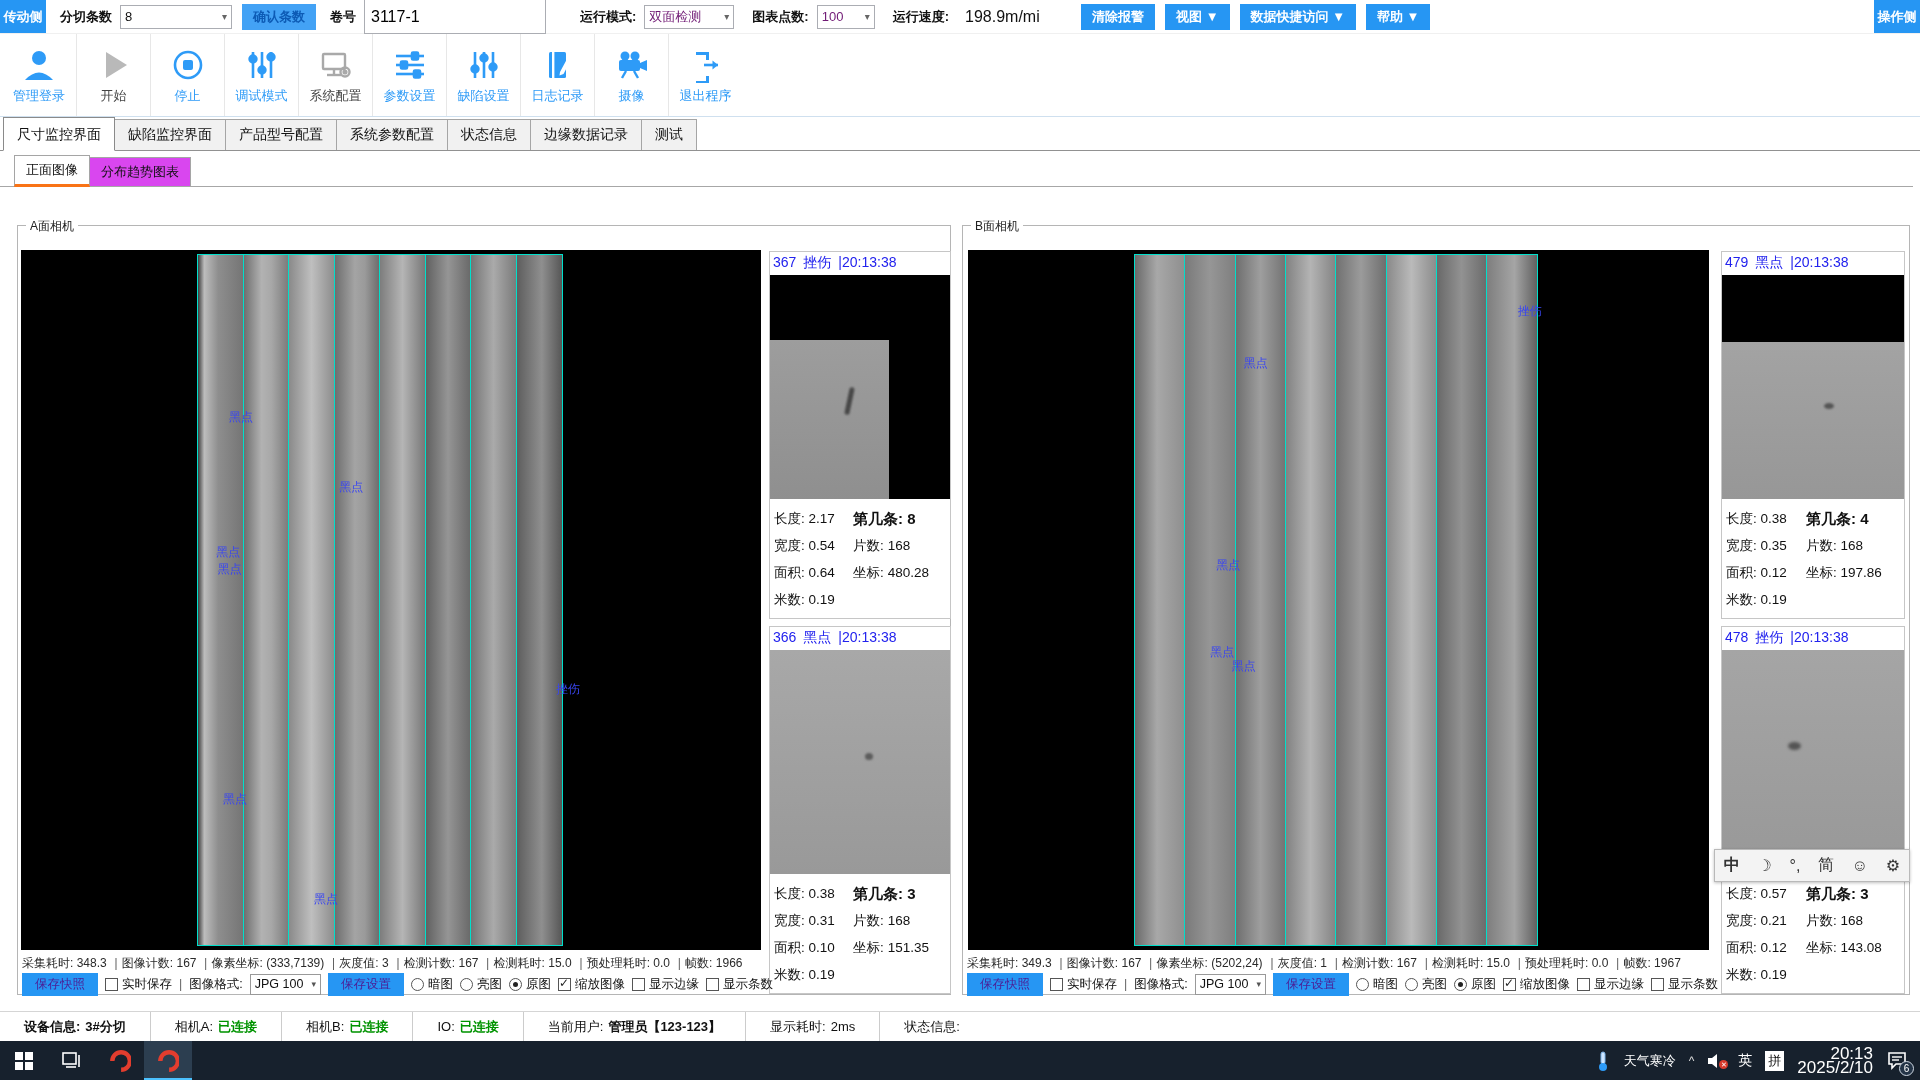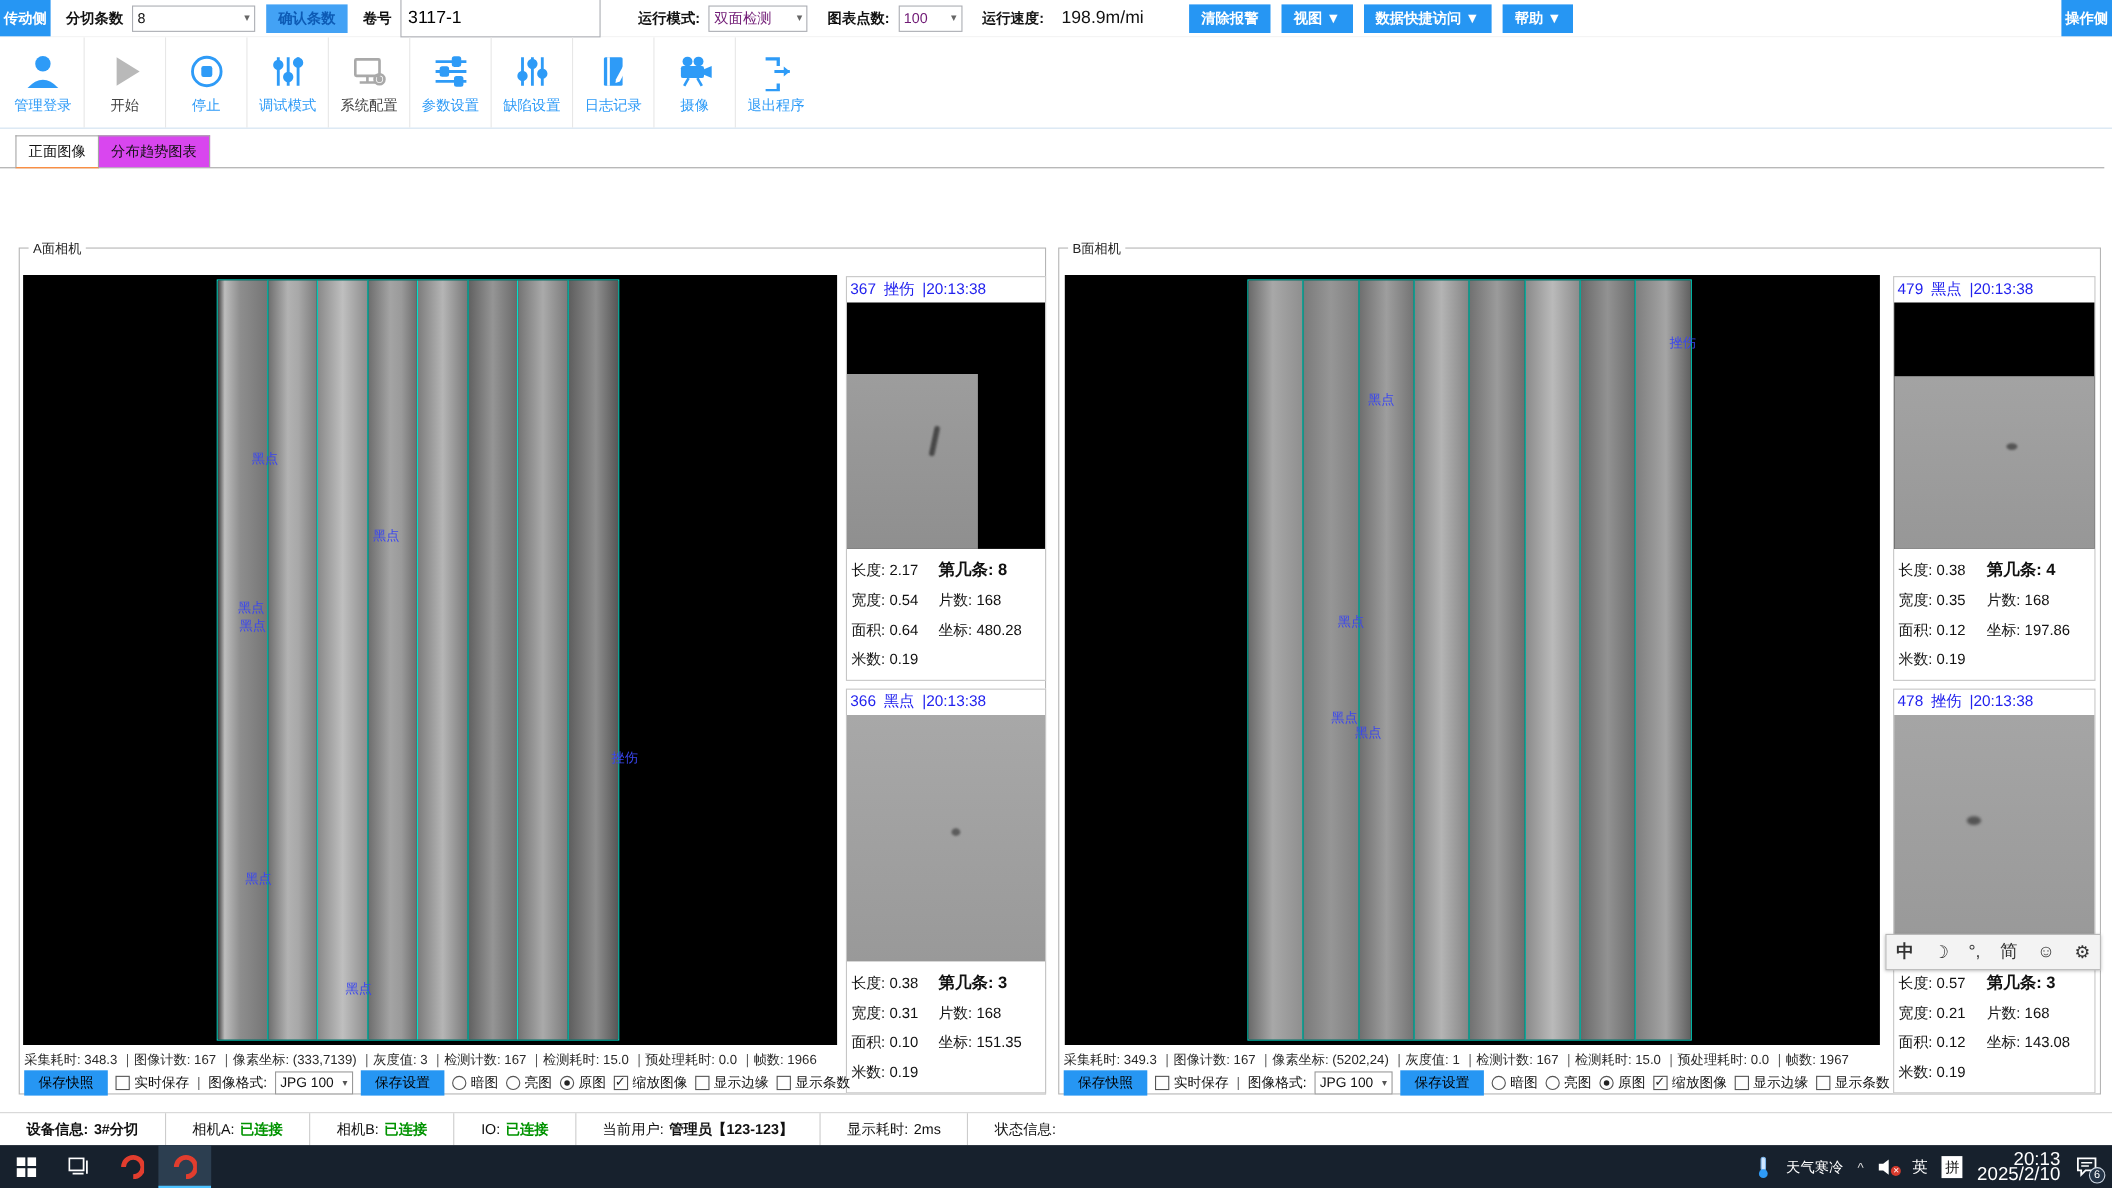--- a/index.html
+++ b/index.html
@@ -37,21 +37,21 @@
   .tool .glyph { width:38px; height:38px; display:flex; align-items:center; justify-content:center; }
   .tool .tlabel { font-size:13px; color:#2e9bf7; }
   .tool.disabled .tlabel { color:#444; }
 
   
   .tabs { display:flex; align-items:flex-end; height:34px; background:#fff; border-bottom:1px solid #919191; padding-left:3px; }
   .tab { padding:6px 13px 6px 13px; font-size:14px; border:1px solid #a5a5a5; border-bottom:none; background:#f1f1f1; margin-right:-1px; position:relative; }
   .tab.active { background:#fff; z-index:2; padding-top:8px; border-color:#8a8a8a; margin-bottom:-1px; border-bottom:1px solid #fff; }
   .subtabs { display:flex; align-items:flex-end; height:30px; background:#fff; padding-left:14px; border-bottom:1px solid #a7a7a7; margin-top:6px; margin-right:7px; }
   .subtab { padding:5px 11px; font-size:13px; border:1px solid #a5a5a5; border-bottom:none; background:#d946ef; margin-right:-1px; }
-  .subtab.active { background:#fff; z-index:2; margin-bottom:-1px; border-bottom:1px solid #f97316; }
+  .subtab.active { background:#fff; z-index:2; margin-bottom:-1px; border-bottom:3px solid #f97316; }
 
   
   .groupbox { position:absolute; border:1px solid #b5b5b5; background:#fff; }
   .group-a { left:17px; top:225px; width:934px; height:770px; }
   .group-b { left:962px; top:225px; width:948px; height:770px; }
   .legend { position:absolute; top:-8px; left:8px; background:#fff; padding:0 4px; font-size:12px; color:#222; }
 
   .cam-image { position:absolute; background:#000; overflow:hidden; }
   .cam-a { left:3px; top:24px; width:740px; height:700px; }
   .cam-b { left:5px; top:24px; width:741px; height:700px; }
@@ -94,21 +94,21 @@
   .thumb-b1::before { content:""; position:absolute; left:0; top:30%; width:100%; height:70%; background:linear-gradient(180deg,#a3a3a3,#979797); }
   .thumb-b1::after { content:""; position:absolute; left:56%; top:57%; width:10px; height:6px; background:#555; border-radius:50%; filter:blur(1px); z-index:2; }
   .thumb-b2 { background:linear-gradient(180deg,#a5a5a5,#989898); }
   .thumb-b2::after { content:""; position:absolute; left:36%; top:41%; width:13px; height:8px; background:#545454; border-radius:50%; filter:blur(1.5px); }
   .card-stats { display:grid; grid-template-columns:46% 54%; padding:6px 4px 0 4px; font-size:13.5px; line-height:27px; }
   .stat-strip { font-weight:bold; font-size:15px; }
 
   
   .cam-status { position:absolute; left:4px; top:729px; font-size:12px; color:#2a2a2a; white-space:nowrap; }
   .cam-controls { position:absolute; left:4px; top:747px; height:22px; display:flex; align-items:center; gap:7px; font-size:12.5px; white-space:nowrap; }
-  .btn-small { background:#2696f3; color:#000000; padding:3px 13px; font-size:12.5px; }
+  .btn-small { background:#2696f3; color:#4c1d95; padding:3px 13px; font-size:12.5px; }
   .cbx { width:13px; height:13px; border:1px solid #555; background:#fff; display:inline-block; position:relative; vertical-align:-2px; }
   .cbx.checked::after { content:"✓"; position:absolute; left:0px; top:-3px; font-size:12px; color:#222; }
   .rad { width:13px; height:13px; border:1px solid #555; border-radius:50%; background:#fff; display:inline-block; position:relative; vertical-align:-2px; }
   .rad.selected::after { content:""; position:absolute; left:3px; top:3px; width:5px; height:5px; border-radius:50%; background:#222; }
   .ctl-item { display:flex; align-items:center; gap:4px; }
   .fmt-select { border:1px solid #999; background:#fff; height:21px; display:flex; align-items:center; gap:8px; padding:0 4px; }
   .fmt-select .arrow { font-size:9px; color:#555; }
   .pipe { color:#666; }
 
   
@@ -276,20 +276,29 @@
         <svg viewBox="0 0 36 36" width="36" height="36">
             <path d="M8 5 h13 v8 h-3 v-5 h-10 v26 h10 v-5 h3 v8 h-13 z" fill="#2e9bf7"></path>
             <line x1="16" y1="18" x2="30" y2="18" stroke="#2e9bf7" stroke-width="2.6"></line>
             <polygon points="30,18 24.5,13.5 24.5,22.5" fill="#2e9bf7"></polygon>
           </svg>
       </span>
         <span class="tlabel">退出程序</span>
     </div>
   </div>
 
+  <div class="tabs">
+    <div class="tab active">尺寸监控界面</div>
+    <div class="tab">缺陷监控界面</div>
+    <div class="tab">产品型号配置</div>
+    <div class="tab">系统参数配置</div>
+    <div class="tab">状态信息</div>
+    <div class="tab">边缘数据记录</div>
+    <div class="tab">测试</div>
+  </div>
 
   <div class="subtabs">
     <div class="subtab active">正面图像</div>
     <div class="subtab">分布趋势图表</div>
   </div>
 
   <div class="groupbox group-a">
     <span class="legend">A面相机</span>
     <div class="cam-image cam-a">
       <div class="strips strips-a">

